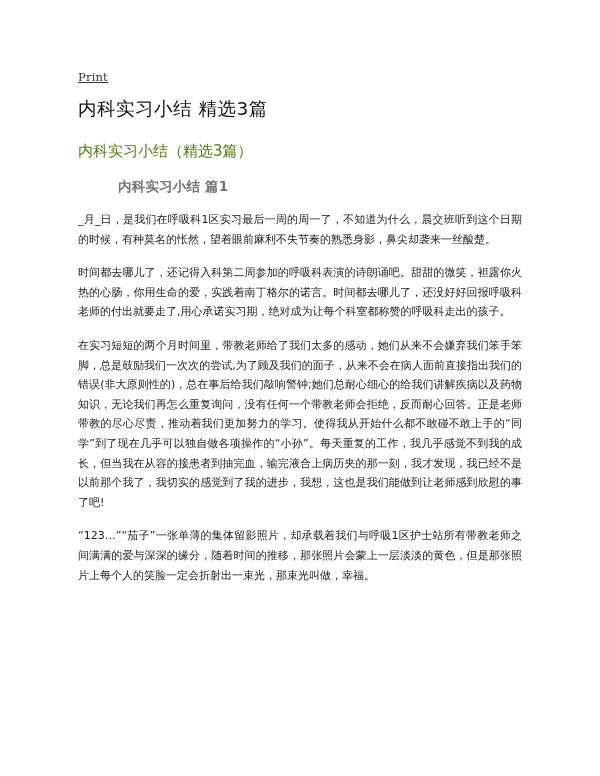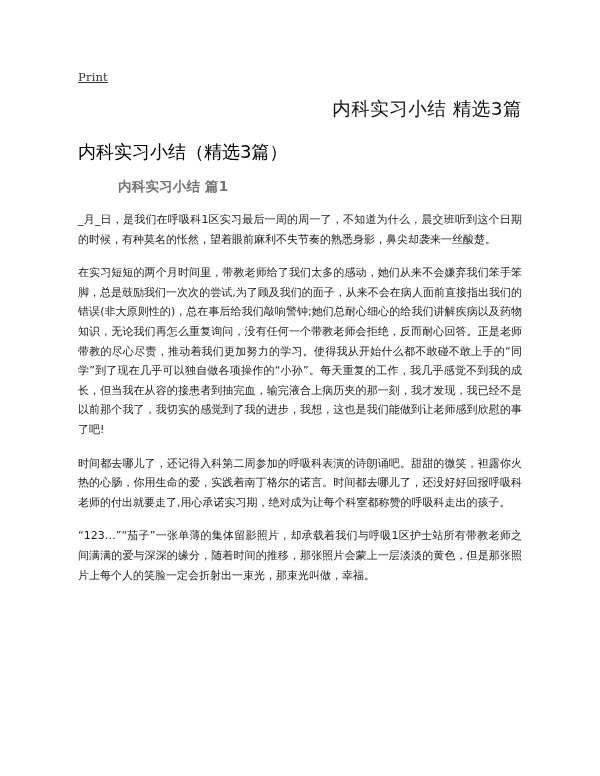--- a/index.html
+++ b/index.html
@@ -35,31 +35,31 @@
     position: absolute;
     left: 78px;
     top: 96px;
     width: 444px;
   }
   .doc-title {
     font-family: "DejaVu Sans", "Liberation Sans", sans-serif;
     font-size: 18.5px;
     line-height: 26px;
     font-weight: normal;
-    text-align: right;
+    text-align: left;
     margin: 0 0 0 0;
     padding: 0 0 2px 0;
     color: #111111;
     letter-spacing: 0.5px;
   }
   .subtitle {
-    font-size: 18px;
+    font-size: 15px;
     line-height: 19px;
     margin: 18px 0 0 0;
-    color: #000000;
+    color: #4d7c0f;
   }
   .section-heading {
     font-size: 13.5px;
     line-height: 20px;
     font-weight: bold;
     margin: 15px 0 0 0;
     color: #737373;
     letter-spacing: 0.2px;
     padding-left: 40px;
   }
@@ -85,18 +85,18 @@
 
   <div class="content">
 
     <h1 class="doc-title">内科实习小结  精选3篇</h1>
 
     <p class="subtitle">内科实习小结（精选3篇）</p>
 
     <h2 class="section-heading">内科实习小结 篇1</h2>
 
     <p class="para">_月_日，是我们在呼吸科1区实习最后一周的周一了，不知道为什么，晨交班听到这个日期的时候，有种莫名的怅然，望着眼前麻利不失节奏的熟悉身影，鼻尖却袭来一丝酸楚。</p>
+    <p class="para">时间都去哪儿了，还记得入科第二周参加的呼吸科表演的诗朗诵吧。甜甜的微笑，袒露你火热的心肠，你用生命的爱，实践着南丁格尔的诺言。时间都去哪儿了，还没好好回报呼吸科老师的付出就要走了,用心承诺实习期，绝对成为让每个科室都称赞的呼吸科走出的孩子。</p>
     <p class="para">在实习短短的两个月时间里，带教老师给了我们太多的感动，她们从来不会嫌弃我们笨手笨脚，总是鼓励我们一次次的尝试,为了顾及我们的面子，从来不会在病人面前直接指出我们的错误(非大原则性的)，总在事后给我们敲响警钟;她们总耐心细心的给我们讲解疾病以及药物知识，无论我们再怎么重复询问，没有任何一个带教老师会拒绝，反而耐心回答。正是老师带教的尽心尽责，推动着我们更加努力的学习。使得我从开始什么都不敢碰不敢上手的“同学”到了现在几乎可以独自做各项操作的“小孙”。每天重复的工作，我几乎感觉不到我的成长，但当我在从容的接患者到抽完血，输完液合上病历夹的那一刻，我才发现，我已经不是以前那个我了，我切实的感觉到了我的进步，我想，这也是我们能做到让老师感到欣慰的事了吧!</p>
-    <p class="para">时间都去哪儿了，还记得入科第二周参加的呼吸科表演的诗朗诵吧。甜甜的微笑，袒露你火热的心肠，你用生命的爱，实践着南丁格尔的诺言。时间都去哪儿了，还没好好回报呼吸科老师的付出就要走了,用心承诺实习期，绝对成为让每个科室都称赞的呼吸科走出的孩子。</p>
     <p class="para">“123…”“茄子”一张单薄的集体留影照片，却承载着我们与呼吸1区护士站所有带教老师之间满满的爱与深深的缘分，随着时间的推移，那张照片会蒙上一层淡淡的黄色，但是那张照片上每个人的笑脸一定会折射出一束光，那束光叫做，幸福。</p>
 
   </div>
 </div>
 
 </body></html>

